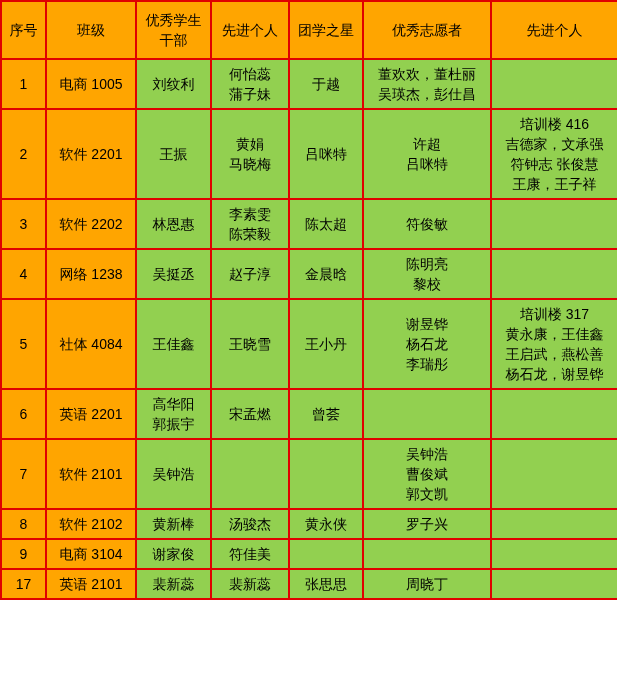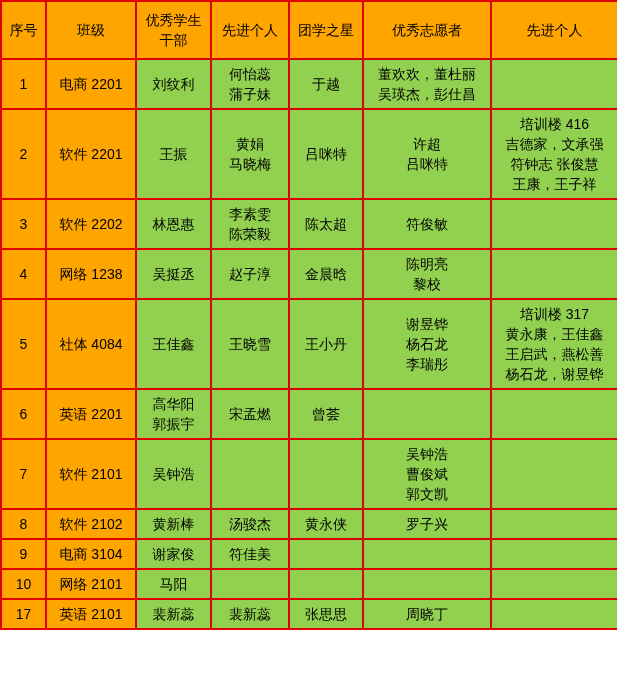--- a/index.html
+++ b/index.html
@@ -86,21 +86,21 @@
     </thead>
     <tbody id="table-body">
         <tr>
           <td class="col-idx">
             <div class="cell-lines">
               <span>1</span>
             </div>
           </td>
           <td class="col-class">
             <div class="cell-lines">
-              <span>电商 2201</span>
+              <span>电商 1005</span>
             </div>
           </td>
           <td class="col-cadre">
             <div class="cell-lines">
               <span>刘纹利</span>
             </div>
           </td>
           <td class="col-advanced">
             <div class="cell-lines">
               <span>何怡蕊</span>
@@ -393,49 +393,20 @@
           </td>
           <td class="col-cadre">
             <div class="cell-lines">
               <span>谢家俊</span>
             </div>
           </td>
           <td class="col-advanced">
             <div class="cell-lines">
               <span>符佳美</span>
             </div>
-          </td>
-          <td class="col-star">
-            <div class="cell-lines">&nbsp;</div>
-          </td>
-          <td class="col-volunteer">
-            <div class="cell-lines">&nbsp;</div>
-          </td>
-          <td class="col-dorm">
-            <div class="cell-lines">&nbsp;</div>
-          </td>
-        </tr>
-        <tr>
-          <td class="col-idx">
-            <div class="cell-lines">
-              <span>10</span>
-            </div>
-          </td>
-          <td class="col-class">
-            <div class="cell-lines">
-              <span>网络 2101</span>
-            </div>
-          </td>
-          <td class="col-cadre">
-            <div class="cell-lines">
-              <span>马阳</span>
-            </div>
-          </td>
-          <td class="col-advanced">
-            <div class="cell-lines">&nbsp;</div>
           </td>
           <td class="col-star">
             <div class="cell-lines">&nbsp;</div>
           </td>
           <td class="col-volunteer">
             <div class="cell-lines">&nbsp;</div>
           </td>
           <td class="col-dorm">
             <div class="cell-lines">&nbsp;</div>
           </td>

